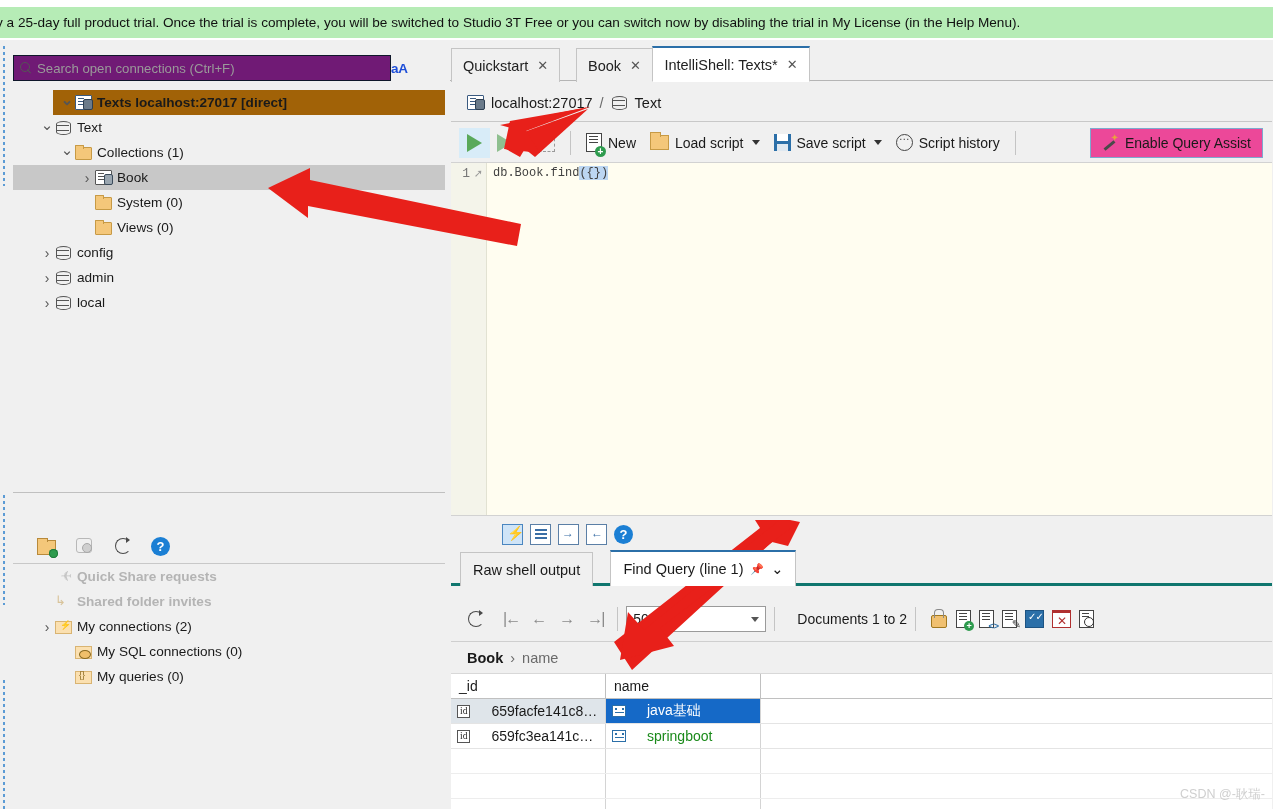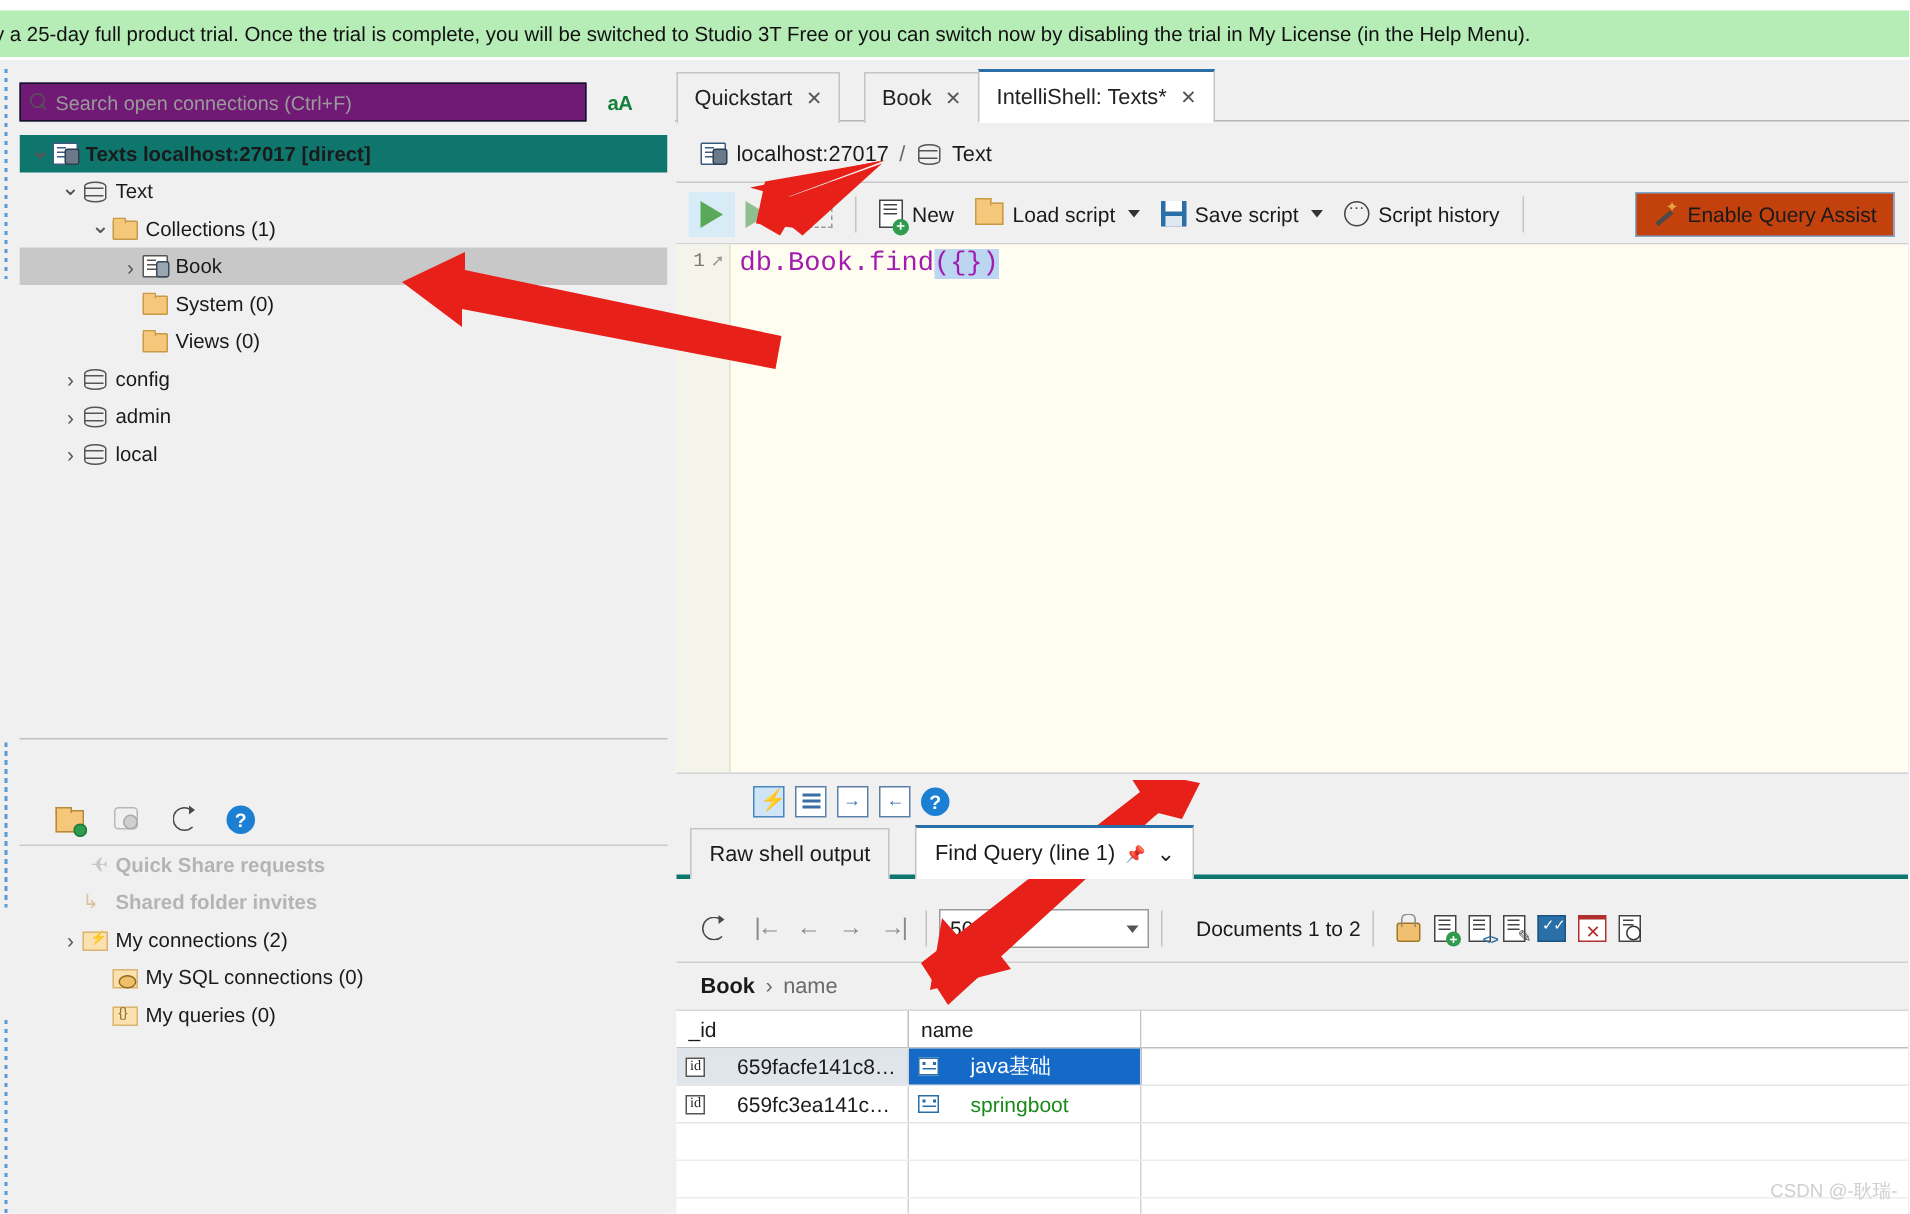--- a/index.html
+++ b/index.html
@@ -42,29 +42,29 @@
     background:#f0f0f0; display:flex; align-items:center;
   }
   .search-box {
     width:378px; height:26px; background:#701a75; border:1px solid #0f172a;
     display:flex; align-items:center; padding-left:6px; gap:5px;
   }
   .search-placeholder { color:#9a9a9a; font-size:13.2px; }
   .magnifier { width:12px; height:12px; position:relative; flex:0 0 auto; }
   .magnifier::before{content:"";position:absolute;left:0;top:0;width:8px;height:8px;border:1.4px solid #555;border-radius:50%;}
   .magnifier::after{content:"";position:absolute;left:7px;top:7px;width:5px;height:1.4px;background:#555;transform:rotate(45deg);transform-origin:left center;}
-  .aa-btn { margin-left:14px; font-weight:bold; font-size:13.5px; color:#15803d; letter-spacing:-.3px; cursor:default;}
+  .aa-btn { font-weight:bold; font-size:13.5px; color:#1d4ed8; letter-spacing:-.3px; cursor:default;}
 
   
   .tree-pane {
     position:absolute; left:13px; top:50px; width:432px; height:403px;
     background:#f0f0f0; border-bottom:1px solid #c0c0c0; overflow:hidden;
   }
   .trow { height:25px; display:flex; align-items:center; white-space:nowrap; font-size:13.6px; padding-left:6px;}
-  .trow.sel-blue { background:#0f766e; font-weight:bold; }
+  .trow.sel-blue { background:#a16207; font-weight:bold;margin-left:40px; }
   .trow.sel-gray { background:#c8c8c8; }
   .twist { width:16px; flex:0 0 16px; color:#555; font-size:11px; text-align:center; }
   .twist.open::before { content:"\2304"; position:relative; top:-3px; font-size:15px;}
   .twist.closed::before { content:"\203A"; font-size:14px;}
   .ico { width:17px; height:15px; flex:0 0 17px; margin-right:5px; position:relative; }
 
   .ico-conn { background:#fff; border:1.3px solid #3a5a80; border-radius:1px; }
   .ico-conn::after{content:"";position:absolute;right:-2px;bottom:-1px;width:8px;height:9px;background:#6a7a8a;border:1px solid #2d3e50;border-radius:2px;}
   .ico-conn::before{content:"";position:absolute;left:2px;top:2px;width:6px;height:1px;box-shadow:0 0 0 0 #3a5a80,0 3px 0 #3a5a80,0 6px 0 #3a5a80;background:#3a5a80;}
 
@@ -150,35 +150,35 @@
   .ic-folder2 { width:19px;height:15px;background:#f4c77a;border:1px solid #c79a45;position:relative;}
   .ic-folder2::before{content:"";position:absolute;left:-1px;top:-4px;width:9px;height:4px;background:#f4c77a;border:1px solid #c79a45;border-bottom:none;}
   .ic-save { width:17px;height:17px;background:#2b6fa8;position:relative;}
   .ic-save::before{content:"";position:absolute;left:3px;top:0;width:11px;height:7px;background:#fff;}
   .ic-save::after{content:"";position:absolute;left:3px;bottom:0;width:11px;height:7px;background:#dfe8f0;}
   .caret { width:0;height:0;border-top:5px solid #333;border-left:4.5px solid transparent;border-right:4.5px solid transparent;margin-left:2px;}
   .ic-hist { width:17px;height:17px;border:1.6px solid #444;border-radius:50%;position:relative;}
   .ic-hist::before{content:"\2026";position:absolute;left:2px;top:-5px;font-size:11px;color:#444;}
   .qa-btn {
     position:absolute; right:9px; top:5px; height:30px;
-    background:#c2410c; border:1px solid #7da9cf; display:flex; align-items:center; gap:7px;
+    background:#ec4899; border:1px solid #7da9cf; display:flex; align-items:center; gap:7px;
     padding:0 11px; font-size:14px; cursor:pointer;
   }
   .ic-wand{width:16px;height:16px;position:relative;}
   .ic-wand::before{content:"";position:absolute;left:1px;top:9px;width:13px;height:3px;background:#4a4a4a;transform:rotate(-40deg);}
   .ic-wand::after{content:"\2726";position:absolute;right:-1px;top:-3px;font-size:10px;color:#e8a33d;}
 
   .code-area {
     position:absolute; left:1px; top:123px; width:821px; height:352px;
     background:#fffdf0; border:none;
   }
   .gutter { position:absolute; left:0; top:0; width:36px; height:352px; background:#f4f4ea; border-right:1px solid #e2e2d2;}
   .lineno { position:absolute; right:16px; top:3px; font-family:"Liberation Mono", monospace; font-size:13px; color:#777;}
   .fold { position:absolute; right:3px; top:4px; color:#9a9a9a; font-size:11px; }
-  .code-line { position:absolute; left:42px; top:3px; font-family:"Liberation Mono", monospace; font-size:18px; color:#a21caf; white-space:pre;}
+  .code-line { position:absolute; left:42px; top:3px; font-family:"Liberation Mono", monospace; font-size:12px; color:#404040; white-space:pre;}
   .hl { background:#bcd6f2; }
 
   .editor-bottom-bar {
     position:absolute; left:1px; top:475px; width:821px; height:38px;
     background:#f0f0f0; border-top:1px solid #d2d2d2; display:flex; align-items:center; gap:7px; padding-left:51px;
   }
   .sq { width:21px;height:21px;border:1.4px solid #5b7fa6;background:#fff;position:relative;}
   .sq.on { background:#cfe4f7; border-color:#4a86c0;}
   .sq.lines::before{content:"";position:absolute;left:4px;top:4px;width:12px;height:1.6px;background:#3a6ea5;box-shadow:0 4px 0 #3a6ea5,0 8px 0 #3a6ea5;}
   .sq.bolt::before{content:"\26A1";position:absolute;left:4px;top:0px;font-size:14px;color:#d79a1a;}

